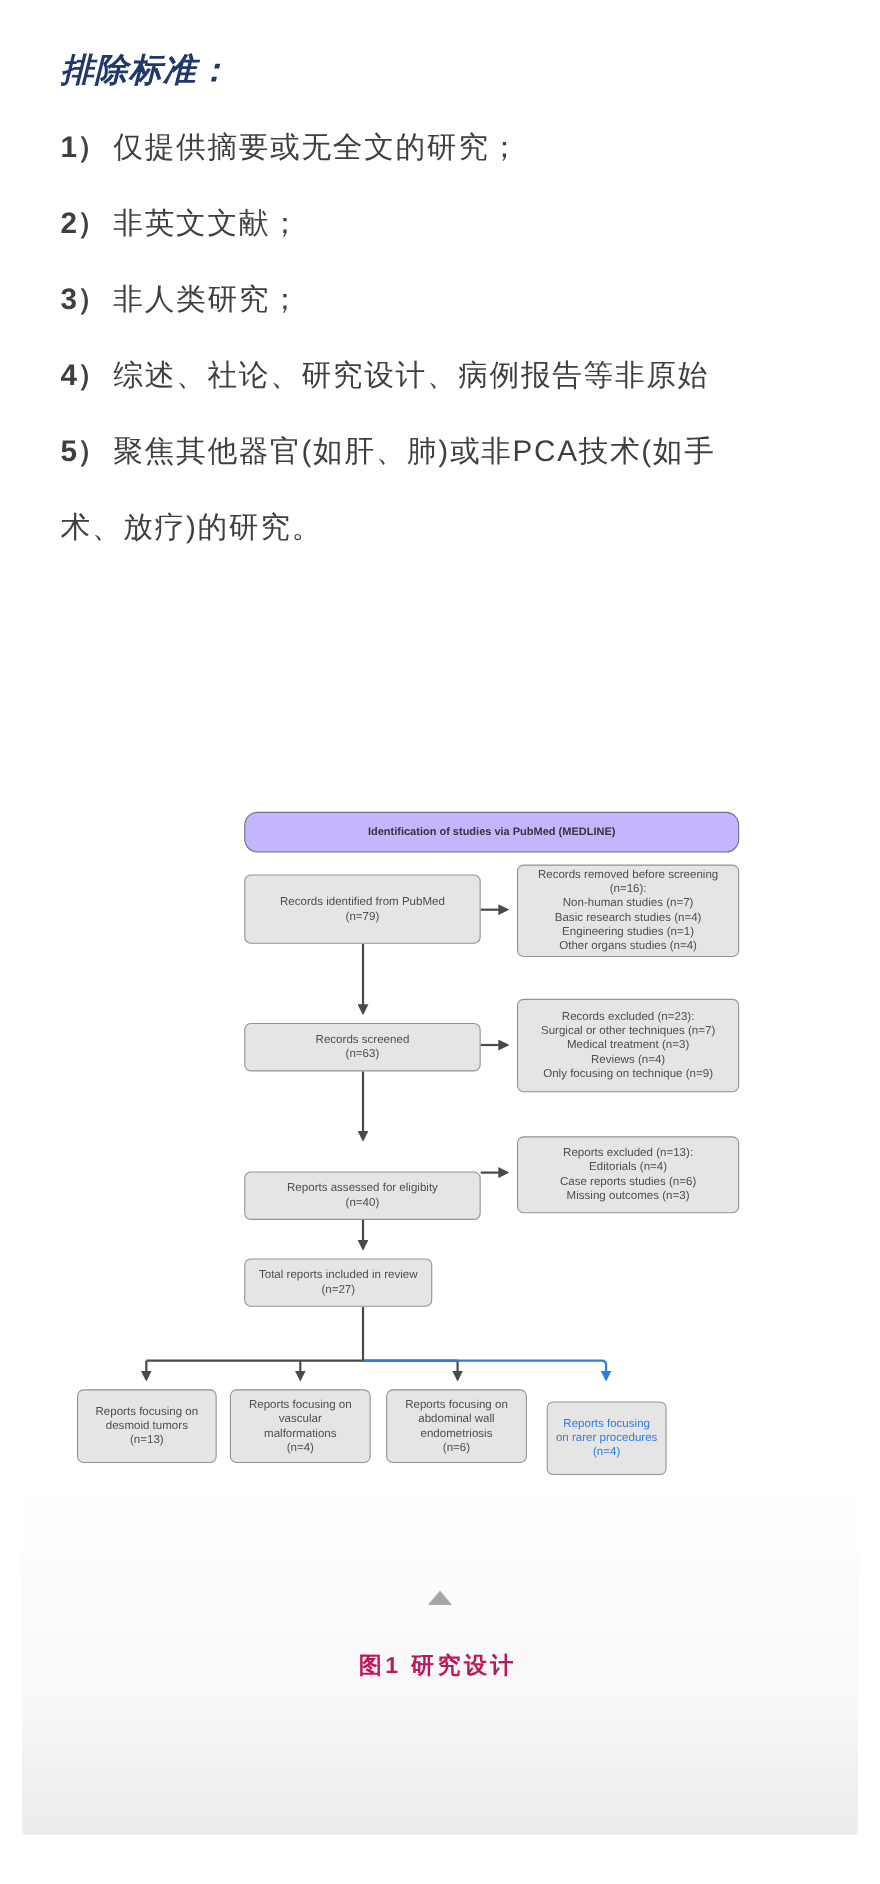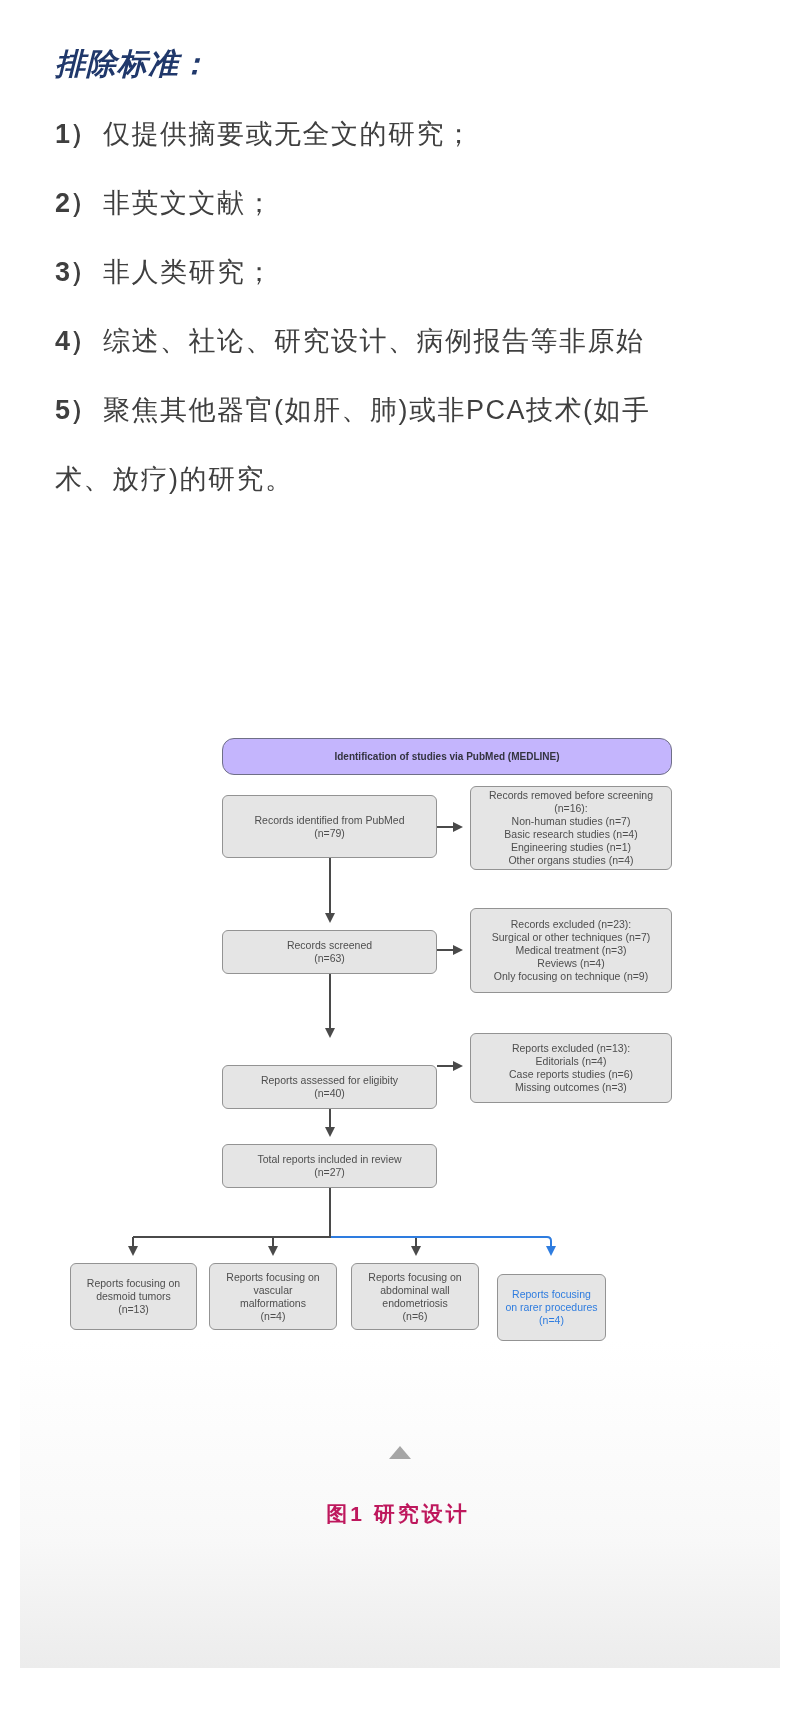--- a/index.html
+++ b/index.html
@@ -117,21 +117,21 @@
 Reviews (n=4)
 Only focusing on technique (n=9)</div>
 
   <div class="fc-box" style="left:222px; top:376px; width:215px; height:44px;margin-top:19px;">Reports assessed for eligibity
 (n=40)</div>
   <div class="fc-box" style="left:470px; top:363px; width:202px; height:70px;">Reports excluded (n=13):
 Editorials (n=4)
 Case reports studies (n=6)
 Missing outcomes (n=3)</div>
 
-  <div class="fc-box" style="left:222px; top:474px; width:215px; height:44px;">Total reports included in review
+  <div class="fc-box" style="left:222px; top:474px; width:171px; height:44px;">Total reports included in review
 (n=27)</div>
 
   <div class="fc-box" style="left:70px; top:593px; width:127px; height:67px;">Reports focusing on
 desmoid tumors
 (n=13)</div>
   <div class="fc-box" style="left:209px; top:593px; width:128px; height:67px;">Reports focusing on
 vascular
 malformations
 (n=4)</div>
   <div class="fc-box" style="left:351px; top:593px; width:128px; height:67px;">Reports focusing on

